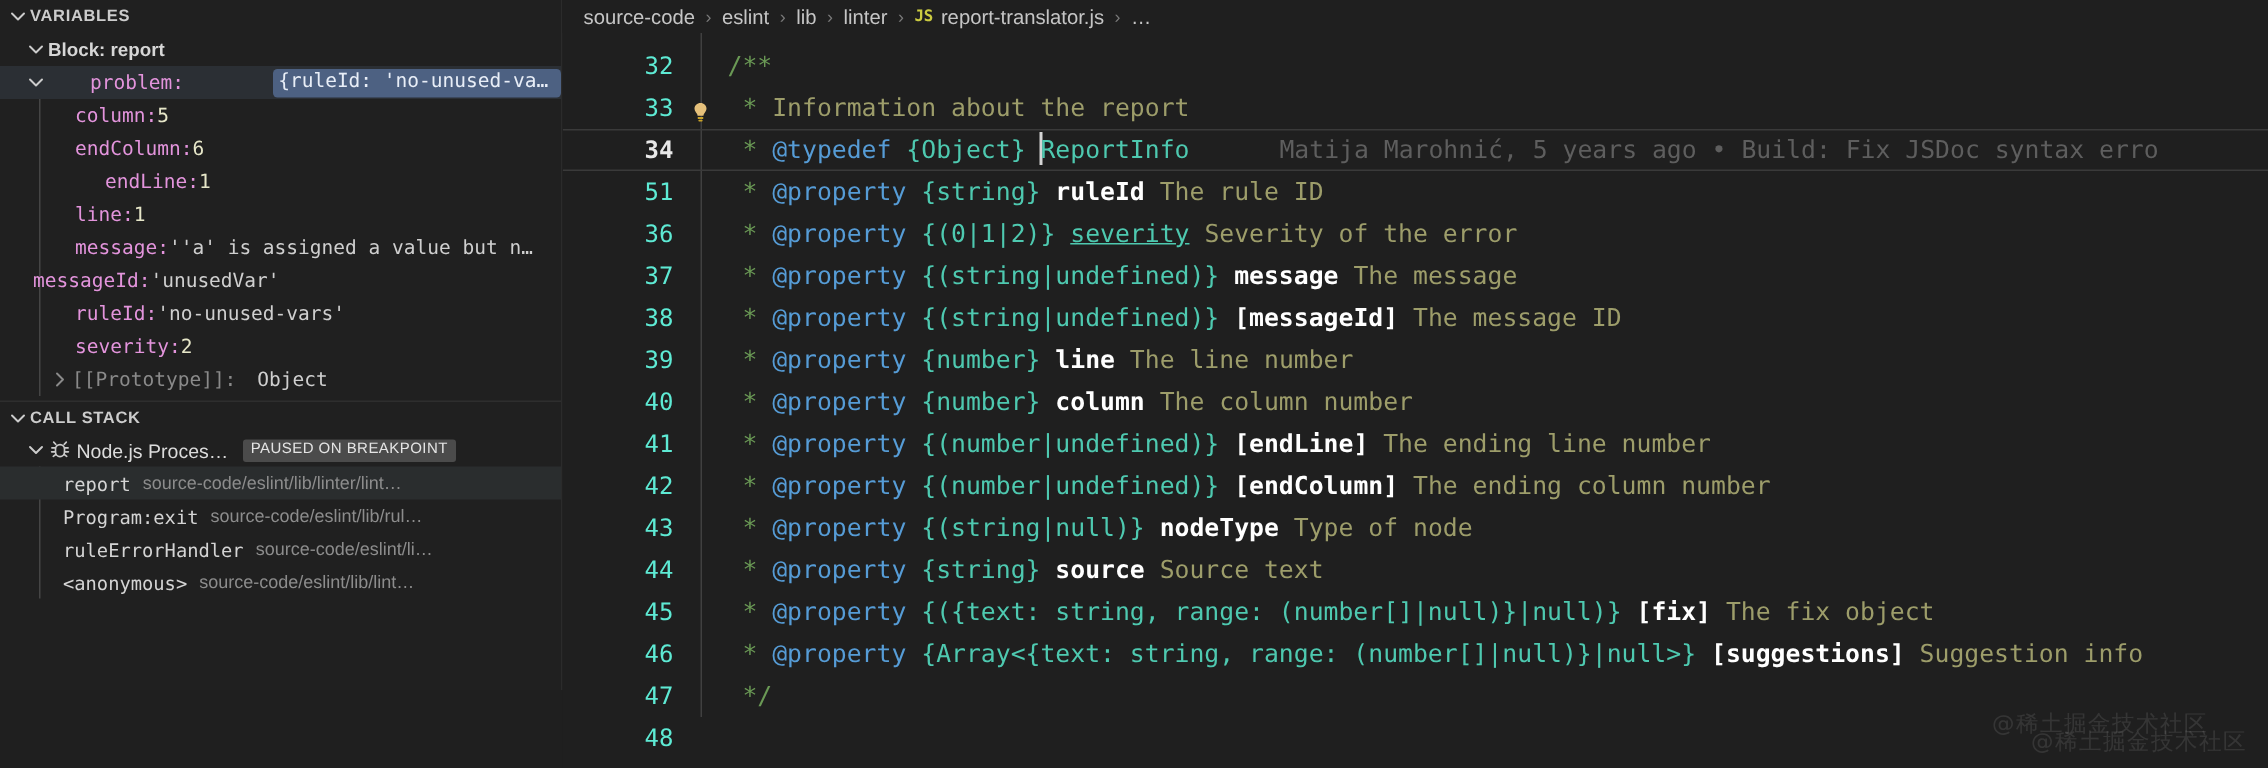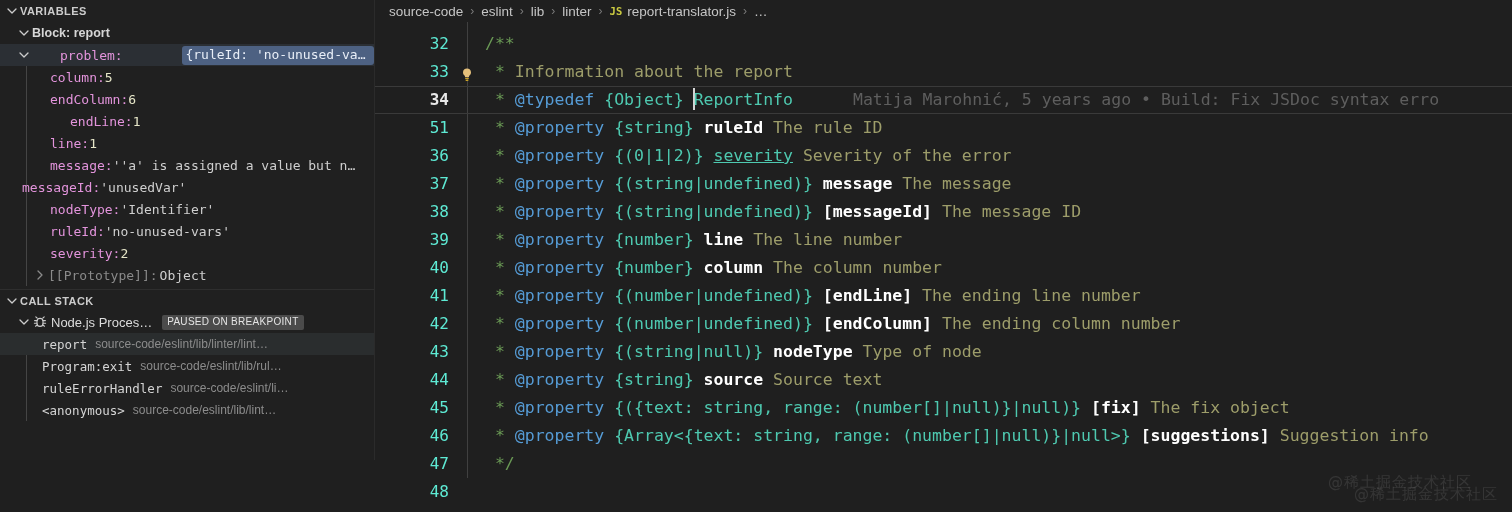--- a/index.html
+++ b/index.html
@@ -299,42 +299,37 @@
           <span class="key-name">message:</span>
           <span> </span>
           <span class="val-str truncate-inline" style="max-width: 300px;">''a' is assigned a value but n…</span>
         </div>
         <div class="var-row" style="padding-left: 22px;">
           <span class="key-name">messageId:</span>
           <span> </span>
           <span class="val-str truncate-inline" style="max-width: 300px;">'unusedVar'</span>
         </div>
         <div class="var-row" style="padding-left: 50px;">
-          <span class="key-name">nodeType:</span>
-          <span> </span>
-          <span class="val-str truncate-inline" style="max-width: 300px;">'Identifier'</span>
-        </div>
-        <div class="var-row" style="padding-left: 50px;">
           <span class="key-name">ruleId:</span>
           <span> </span>
           <span class="val-str truncate-inline" style="max-width: 300px;">'no-unused-vars'</span>
         </div>
         <div class="var-row" style="padding-left: 50px;">
           <span class="key-name">severity:</span>
           <span> </span>
           <span class="val-num2 truncate-inline" style="max-width: 300px;">2</span>
         </div>
         <div class="var-row" style="padding-left: 32px;">
           <span class="twisty" style="color: rgb(138, 138, 138);">
             <svg width="16" height="16" viewBox="0 0 16 16" fill="none">
               <path d="M6 4l4 4-4 4" stroke="currentColor" stroke-width="1.3" stroke-linecap="round" stroke-linejoin="round"></path>
             </svg>
           </span>
           <span class="val-dim">[[Prototype]]:</span>
-          <span class="val-str" style="margin-left: 2px;">Object</span>
+          <span class="val-str" style="margin-left: 14px;">Object</span>
         </div>
       </div>
 
     <div class="section-header sec-divider" style="margin-top:3px;">
       <span class="twisty">
         <svg width="16" height="16" viewBox="0 0 16 16" fill="none">
             <path d="M4 6l4 4 4-4" stroke="currentColor" stroke-width="1.3" stroke-linecap="round" stroke-linejoin="round"></path>
           </svg>
       </span>
       <span>CALL STACK</span>

